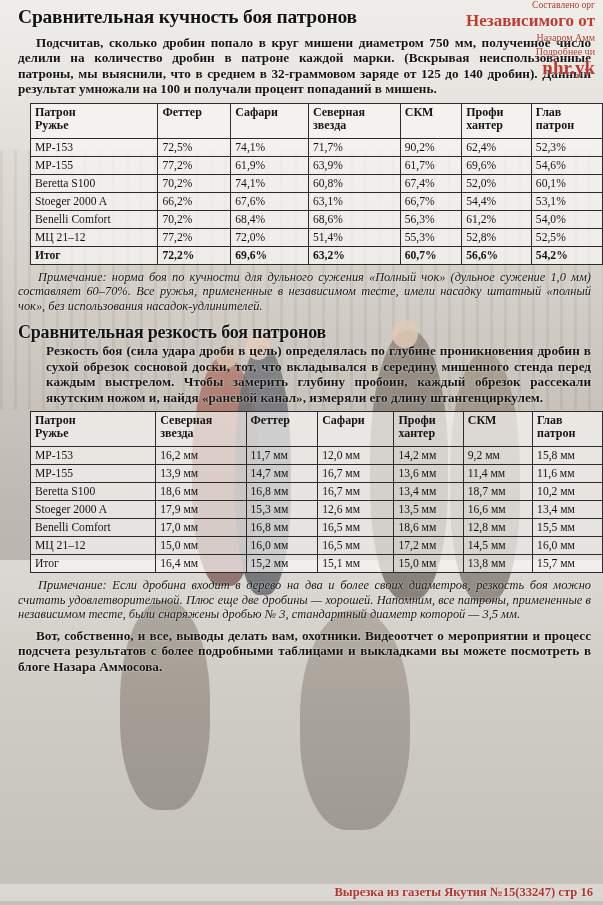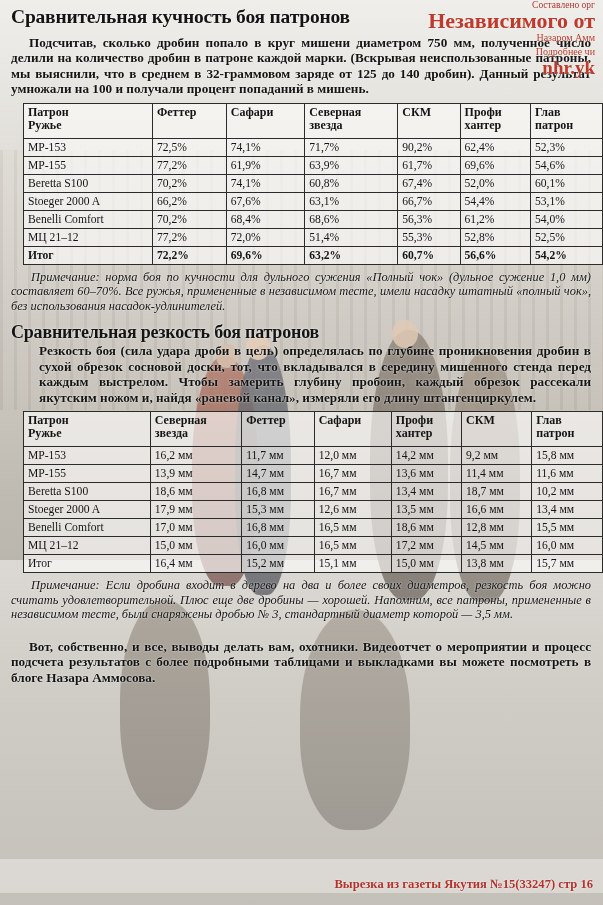--- a/index.html
+++ b/index.html
@@ -60,21 +60,21 @@
   #bg .h3 { left: 392px; top: 320px; width: 26px; height: 28px; background:#d8b99c; opacity:.85;}
   #bg .veil {
     position: absolute; inset: 0;
     background: linear-gradient(180deg, rgba(245,244,241,0.55) 0%, rgba(240,238,234,0.35) 30%, rgba(235,232,227,0.25) 55%, rgba(230,228,222,0.35) 100%);
   }
 
   
   #page {
     position: relative;
     z-index: 2;
-    padding: 4px 12px 0 11px;
+    padding: 4px 12px 0 18px;
     box-sizing: border-box;
     color: #141414;
   }
 
   h1.doc-title {
     font-size: 19.5px;
     font-weight: bold;
     margin: 2px 0 7px 0;
     letter-spacing: -0.2px;
     text-shadow: 0 0 2px rgba(255,255,255,0.9);
@@ -141,47 +141,47 @@
     position: absolute;
     z-index: 3;
     right: 8px;
     top: 0;
     text-align: right;
     color: #c0392b;
     text-shadow: 0 0 2px rgba(255,255,255,0.8);
     pointer-events: none;
   }
   .stamp .s-small { font-size: 9.5px; line-height: 11px; color:#b5322a;}
-  .stamp .s-big { font-size: 22px; line-height: 20px; font-weight: bold; font-family: "Liberation Serif", serif;}
+  .stamp .s-big { font-size: 17px; line-height: 20px; font-weight: bold; font-family: "Liberation Serif", serif;}
   .stamp .s-mid { font-size: 10px; line-height: 14px; }
   .stamp .s-url { font-size: 19px; line-height: 18px; font-weight: bold; }
 
   .footer-bar {
     position: absolute;
     z-index: 3;
     left: 0; right: 0;
-    bottom: 12px;
-    height: 34px;
+    bottom: 4px;
+    height: 17px;
     background: rgba(236,234,229,0.55);
   }
   .footer-bar span {
     position: absolute;
     right: 10px;
     bottom: 1px;
     font-size: 12.6px;
     font-weight: bold;
     color: #b5322a;
     text-shadow: 0 0 2px rgba(255,255,255,0.85);
   }
   .closing {
     font-size: 13.2px;
     line-height: 15.4px;
     font-weight: bold;
     text-align: justify;
-    margin: 17px 0 0 0;
+    margin: 6px 0 0 0;
     text-indent: 18px;
     text-shadow: 0 0 2px rgba(255,255,255,0.85);
   }
 </style>
 </head>
 <body>
 
 <div id="bg">
   <div class="treeline"></div>
   <div class="snowfield"></div>

